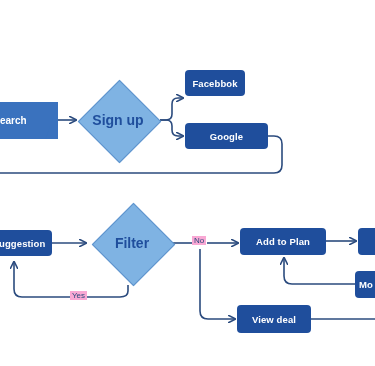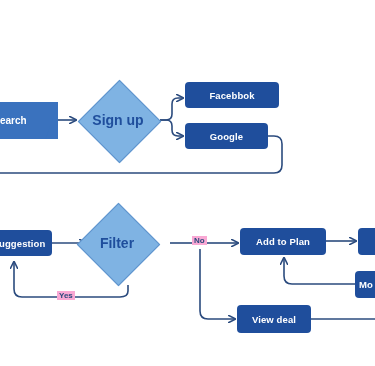--- a/index.html
+++ b/index.html
@@ -67,21 +67,21 @@
     margin-left: -28.5px;
     margin-top: -28.5px;
     background: #7FB3E3;
     border: 1px solid #5E93CC;
     transform: rotate(45deg);
   }
   .diamond span { position: relative; z-index: 2; }
   .edge-label {
     position: absolute;
     font-size: 8px;
-    font-weight: 700;
+    font-weight: 400;
     color: #2B4B7E;
     background: #f9a8d4;
     padding: 0 2px;
     white-space: nowrap;
   }
 </style>
 </head>
 <body>
 
 <div id="canvas">
@@ -122,33 +122,33 @@
   <div class="node para" style="left:-28px; top:102px; width:86px; height:37px;">
     <div class="shape"></div>
     <span>Search</span>
   </div>
 
   <div class="node diamond" style="left:78px; top:80px; width:80px; height:80px;">
     <div class="shape"></div>
     <span>Sign up</span>
   </div>
 
-  <div class="node box" style="left:185px; top:82px; width:94px; height:26px;">
+  <div class="node box" style="left:185px; top:70px; width:60px; height:26px;">
     <span>Facebbok</span>
   </div>
 
   <div class="node box" style="left:185px; top:123px; width:83px; height:26px;">
     <span>Google</span>
   </div>
 
   <div class="node box" style="left:-14px; top:230px; width:66px; height:26px;">
     <span>Suggestion</span>
   </div>
 
-  <div class="node diamond" style="left:77px; top:203px; width:80px; height:80px;">
+  <div class="node diamond" style="left:92px; top:203px; width:80px; height:80px;">
     <div class="shape"></div>
     <span>Filter</span>
   </div>
 
   <div class="node box" style="left:237px; top:305px; width:74px; height:28px;">
     <span>View deal</span>
   </div>
 
   <div class="node box" style="left:240px; top:228px; width:86px; height:27px;">
     <span>Add to Plan</span>
@@ -159,17 +159,17 @@
   </div>
 
   <div class="node box" style="left:355px; top:271px; width:44px; height:27px; justify-content:flex-start;">
     <span>Mo</span>
   </div>
 
   <div class="edge-label" style="left:192px; top:236px;">
     <span>No</span>
   </div>
 
-  <div class="edge-label" style="left:57px; top:291px;">
+  <div class="edge-label" style="left:70px; top:291px;">
     <span>Yes</span>
   </div>
 
 </div>
 
 </body></html>

